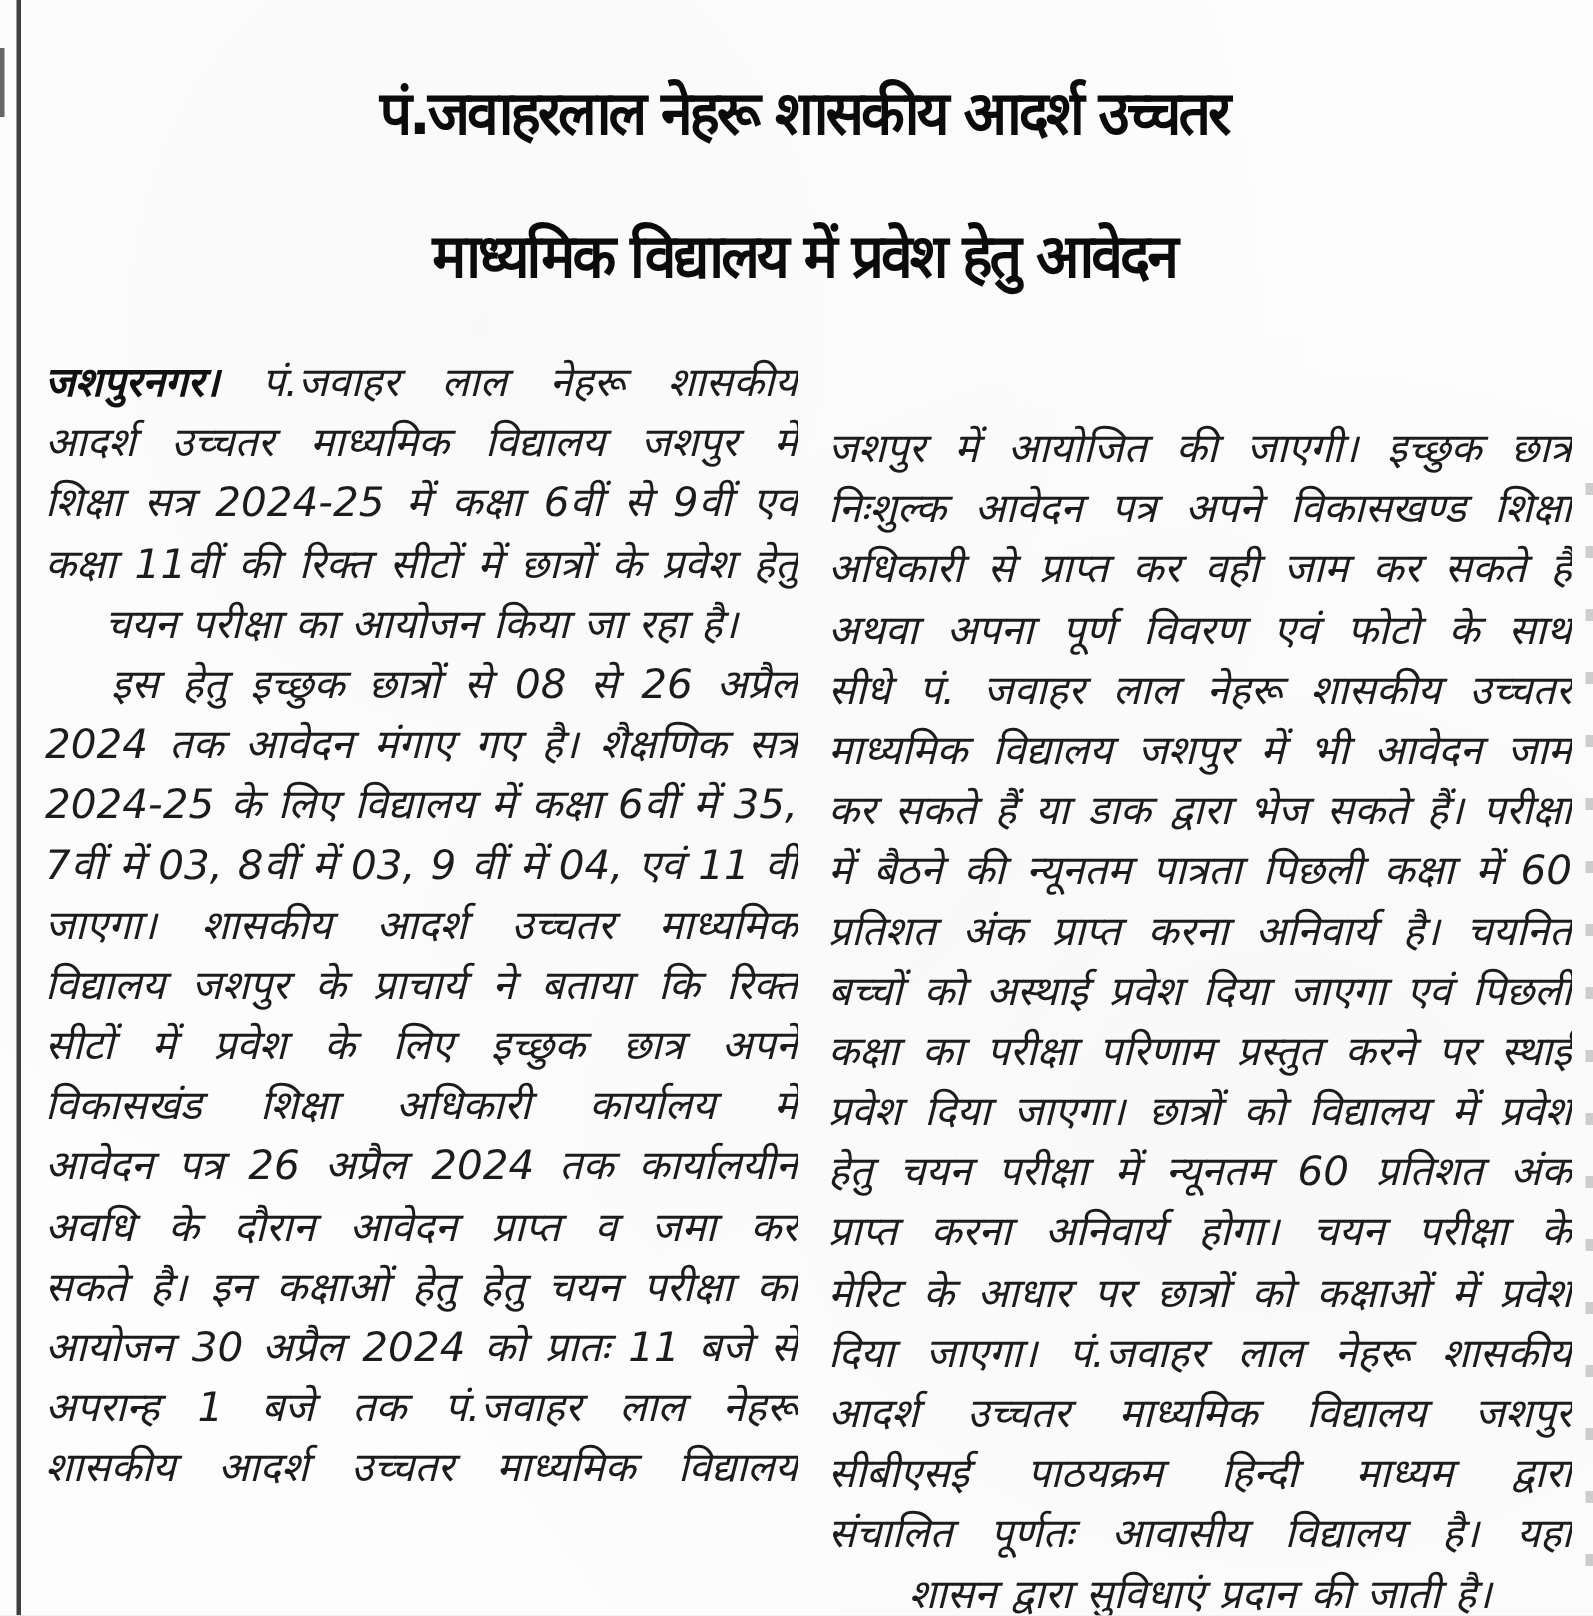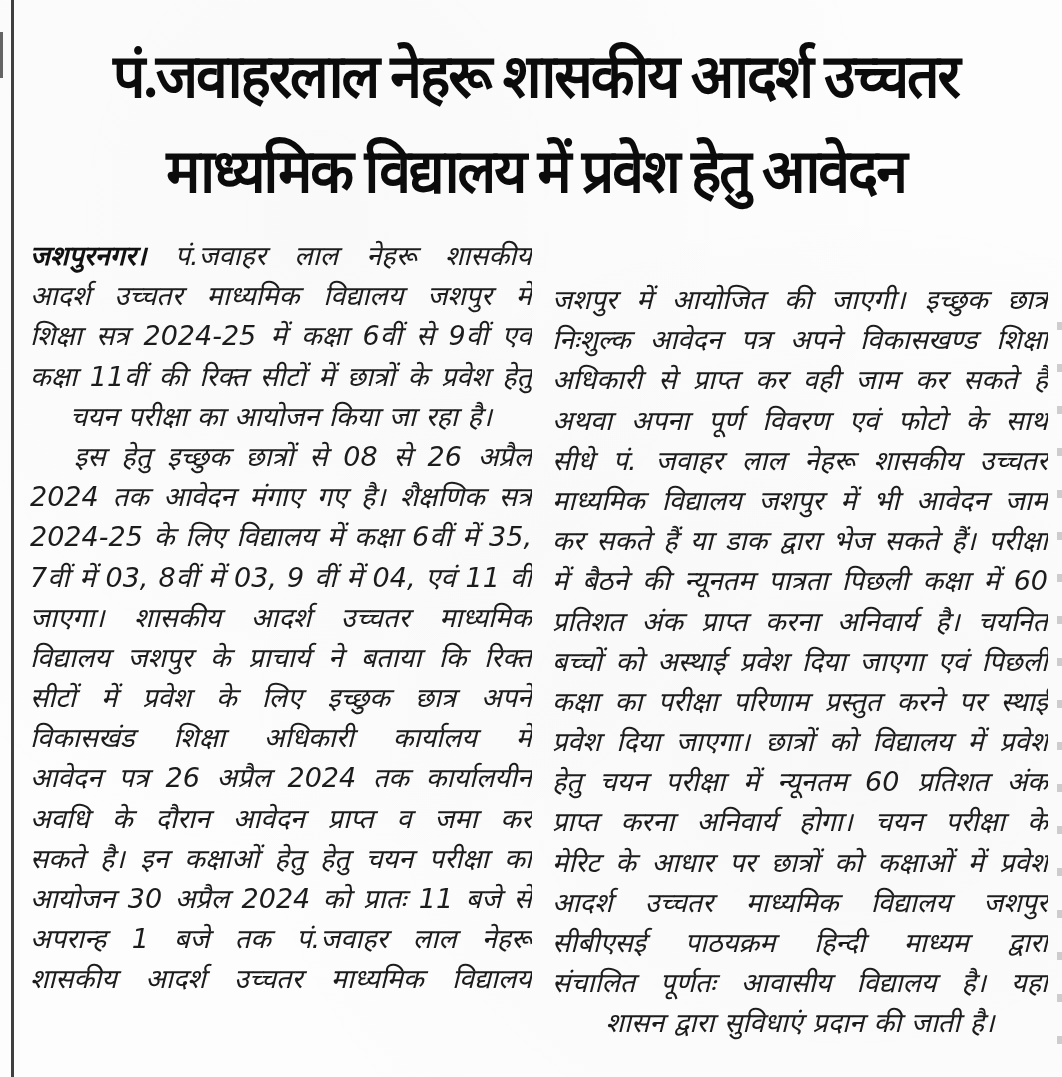--- a/index.html
+++ b/index.html
@@ -26,22 +26,22 @@
   }
   
   .right-artifacts{
     position:absolute;right:0;top:322px;width:5px;height:732px;
     background:repeating-linear-gradient(to bottom,#9f9f9f 0 8px,transparent 8px 42px);
     opacity:.5;
   }
   .headline{
     position:absolute;left:24px;right:14px;top:26px;
     text-align:center;color:#0b0b0b;
-    font-weight:800;font-size:57px;line-height:95px;
-    letter-spacing:-2px;white-space:nowrap;font-family:Liberation Serif, serif;
+    font-weight:800;font-size:38px;line-height:95px;
+    letter-spacing:-2px;white-space:nowrap;
   }
   .headline .hl{transform:scaleY(1.06);transform-origin:top center;}
   .col{
     position:absolute;top:236px;color:#1c1c1c;
     font-size:27px;
     font-style:italic;
   }
   .col-left{left:30px;width:502px;}
   .col-right{left:552px;width:496px;margin-top:44px;}
   .line{
@@ -98,19 +98,20 @@
       <div class="line j">माध्यमिक विद्यालय जशपुर में भी आवेदन जाम</div>
       <div class="line j">कर सकते हैं या डाक द्वारा भेज सकते हैं। परीक्षा</div>
       <div class="line j">में बैठने की न्यूनतम पात्रता पिछली कक्षा में 60</div>
       <div class="line j">प्रतिशत अंक प्राप्त करना अनिवार्य है। चयनित</div>
       <div class="line j">बच्चों को अस्थाई प्रवेश दिया जाएगा एवं पिछली</div>
       <div class="line j">कक्षा का परीक्षा परिणाम प्रस्तुत करने पर स्थाई</div>
       <div class="line j">प्रवेश दिया जाएगा। छात्रों को विद्यालय में प्रवेश</div>
       <div class="line j">हेतु चयन परीक्षा में न्यूनतम 60 प्रतिशत अंक</div>
       <div class="line j">प्राप्त करना अनिवार्य होगा। चयन परीक्षा के</div>
       <div class="line j">मेरिट के आधार पर छात्रों को कक्षाओं में प्रवेश</div>
+      <div class="line j">दिया जाएगा। पं.जवाहर लाल नेहरू शासकीय</div>
       <div class="line j">आदर्श उच्चतर माध्यमिक विद्यालय जशपुर</div>
       <div class="line j">सीबीएसई पाठयक्रम हिन्दी माध्यम द्वारा</div>
       <div class="line j">संचालित पूर्णतः आवासीय विद्यालय है। यहां</div>
       <div class="line">शासन द्वारा सुविधाएं प्रदान की जाती है।</div>
     </div>
 
 </div>
 
 </body></html>

